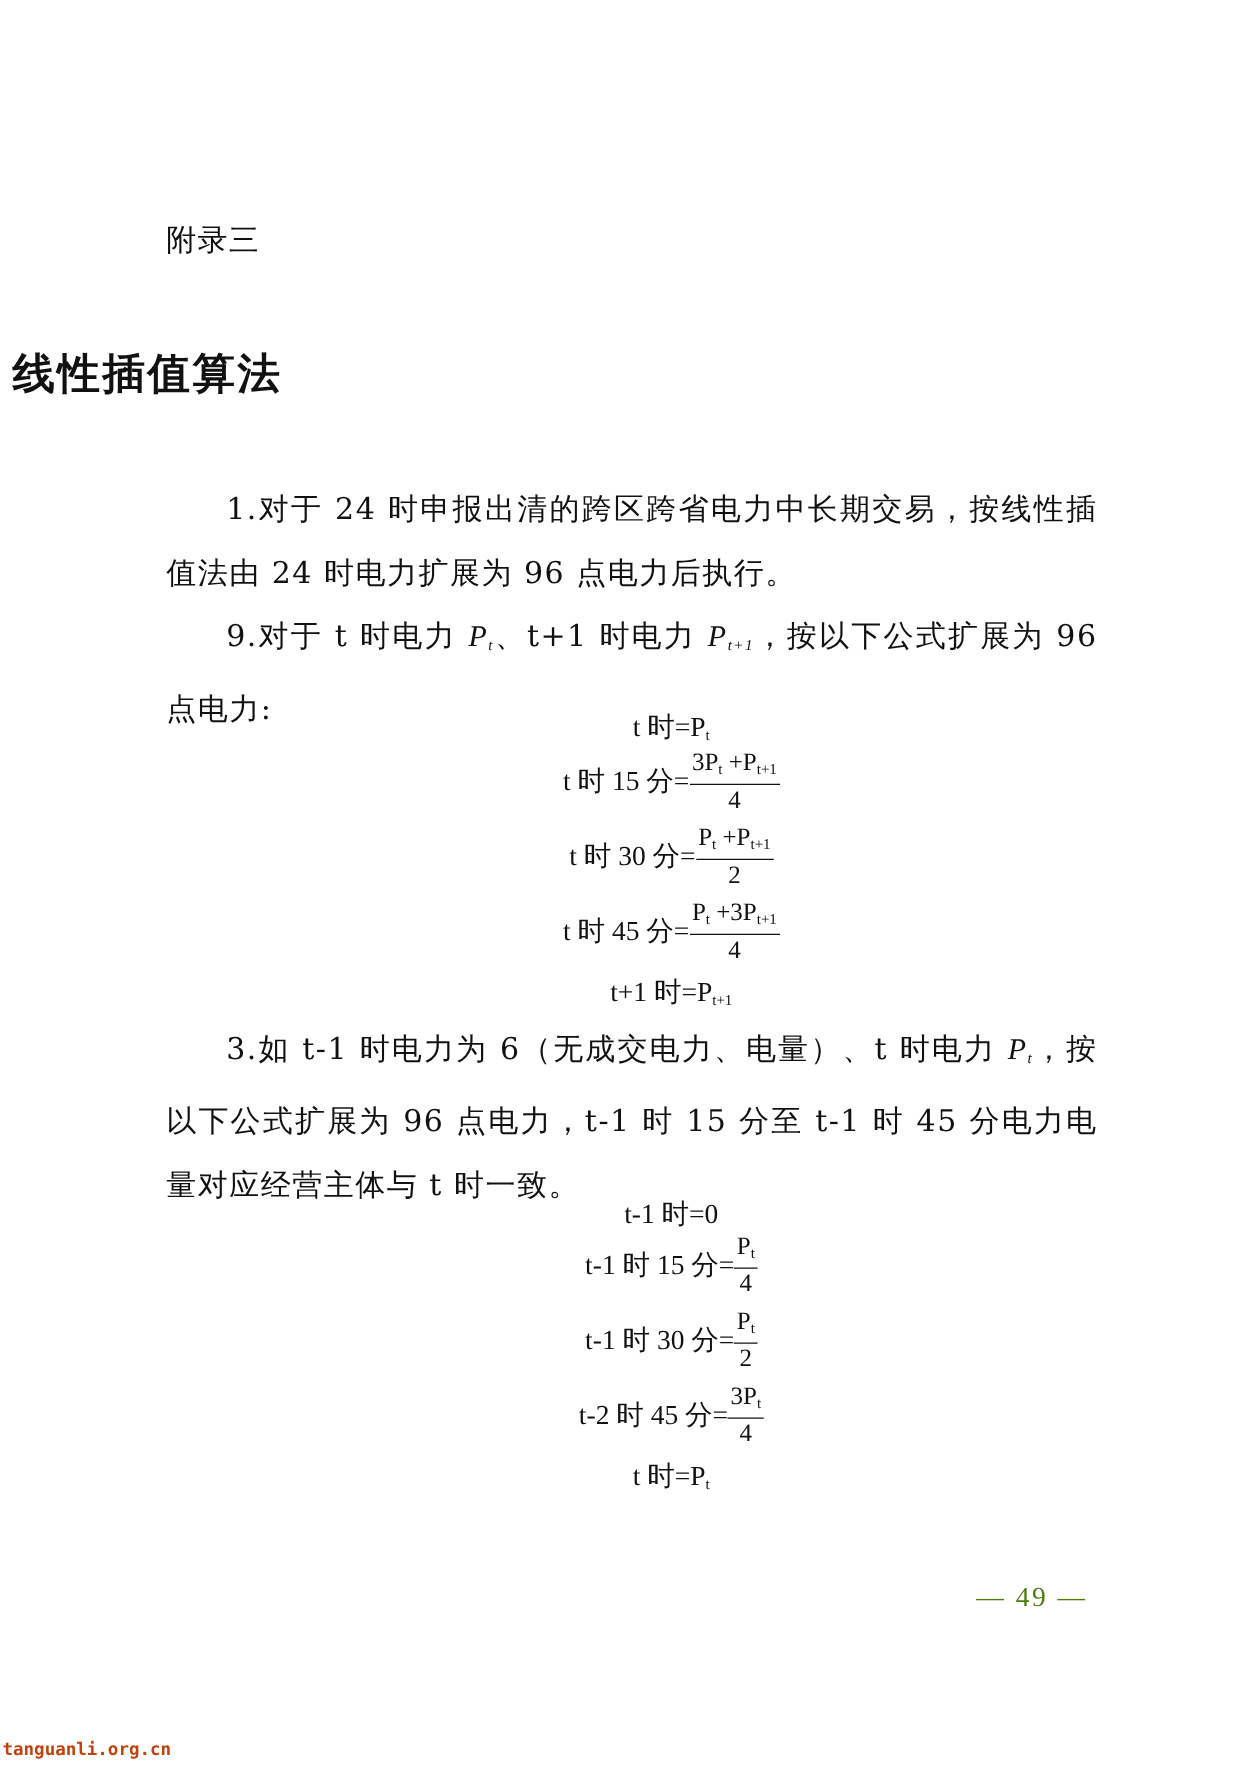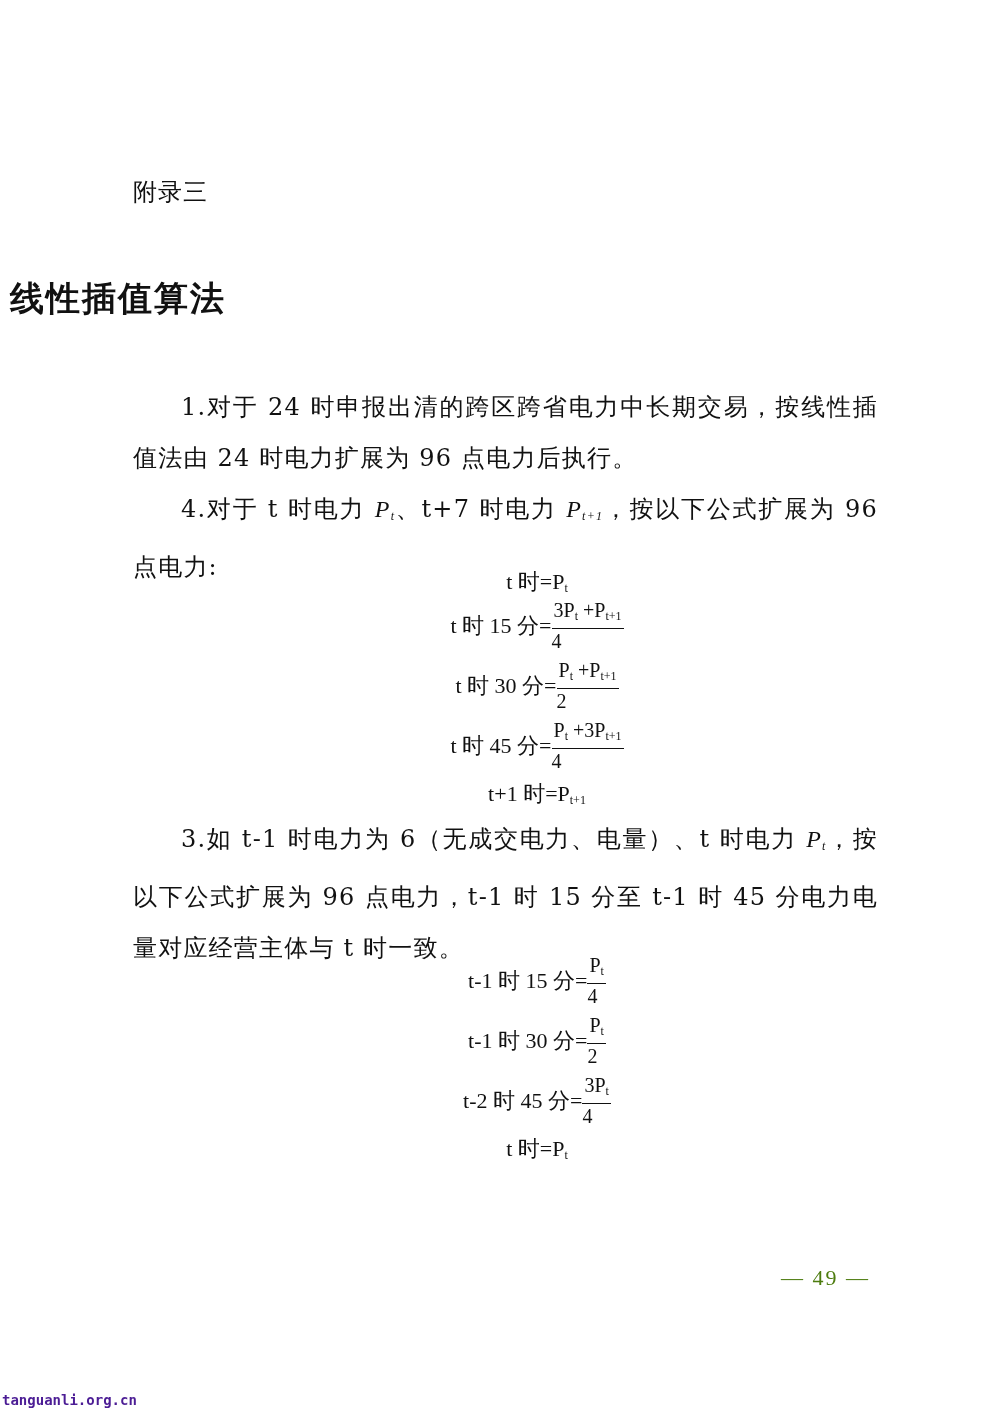--- a/index.html
+++ b/index.html
@@ -26,48 +26,48 @@
     }
     .para i { font-family: "Liberation Serif", "DejaVu Serif", serif; }
     .formula-block {
       position: absolute; left: 0; width: 1000px; text-align: center;
       font-family: "Liberation Serif", "DejaVu Serif", serif; font-size: 22px;
     }
     .frow { height: 32px; line-height: 32px; position: relative; padding-left: 30px; margin-left: 44px; }
     .frow.tall { height: 60px; text-decoration: underline; }
     .frow .lhs { display: inline-block; vertical-align: middle; }
     .frac {
-      display: inline-block; vertical-align: middle; text-align: left;
+      display: inline-block; vertical-align: middle; text-align: center;
       font-size: 20px; line-height: 24px;
     }
     .frac .num { border-bottom: 1px solid #111; padding: 0 2px; display: block; }
     .frac .den { display: block; }
     sub { font-size: 12px; vertical-align: -3px; }
     .pagenum {
       position: absolute; left: 781px; top: 1265px;
       font-family: "Liberation Serif", "DejaVu Serif", serif; font-size: 22px; color: #4d7c0f;
       letter-spacing: 2px;
     }
     .watermark {
       position: absolute; left: 2px; top: 1392px;
       font-family: "DejaVu Sans Mono", "Liberation Mono", monospace;
-      font-size: 14px; font-weight: bold; color: #4c1d95;
+      font-size: 14px; font-weight: bold; color: #c2410c;
     }
   </style>
 </head>
 <body>
 
 <div class="appendix">附录三</div>
 
 <div class="title">线性插值算法</div>
 
 <div class="para" style="top:382px;">1.对于 24 时申报出清的跨区跨省电力中长期交易，按线性插值法由 24 时电力扩展为 96 点电力后执行。</div>
 
 <div class="para" style="top:484px;">
-  <span>4.对于 t 时电力 </span><i><span>P</span><sub>t</sub></i><span>、t+7 时电力 </span><i><span>P</span><sub>t+1</sub></i><span>，按以下公式扩展为 96 点电力:</span>
+  <span>9.对于 t 时电力 </span><i><span>P</span><sub>t</sub></i><span>、t+1 时电力 </span><i><span>P</span><sub>t+1</sub></i><span>，按以下公式扩展为 96 点电力:</span>
 </div>
 
 <div class="formula-block" style="top:566px;">
   <div class="frow">
     <span class="lhs"><span>t 时=P</span><sub>t</sub></span>
   </div>
   <div class="frow tall">
     <span class="lhs">t 时 15 分=</span><span class="frac"><span class="num"><span>3P</span><sub>t</sub><span> +P</span><sub>t+1</sub></span><span class="den">4</span></span>
   </div>
   <div class="frow tall">
@@ -79,20 +79,23 @@
   <div class="frow">
     <span class="lhs"><span>t+1 时=P</span><sub>t+1</sub></span>
   </div>
 </div>
 
 <div class="para" style="top:814px;">
   <span>3.如 t-1 时电力为 6（无成交电力、电量）、t 时电力 </span><i><span>P</span><sub>t</sub></i><span>，按以下公式扩展为 96 点电力，t-1 时 15 分至 t-1 时 45 分电力电量对应经营主体与 t 时一致。</span>
 </div>
 
 <div class="formula-block" style="top:953px;">
+  <div class="frow">
+    <span class="lhs">t-1 时=0</span>
+  </div>
   <div class="frow tall">
     <span class="lhs">t-1 时 15 分=</span><span class="frac"><span class="num"><span>P</span><sub>t</sub></span><span class="den">4</span></span>
   </div>
   <div class="frow tall">
     <span class="lhs">t-1 时 30 分=</span><span class="frac"><span class="num"><span>P</span><sub>t</sub></span><span class="den">2</span></span>
   </div>
   <div class="frow tall">
     <span class="lhs">t-2 时 45 分=</span><span class="frac"><span class="num"><span>3P</span><sub>t</sub></span><span class="den">4</span></span>
   </div>
   <div class="frow">

